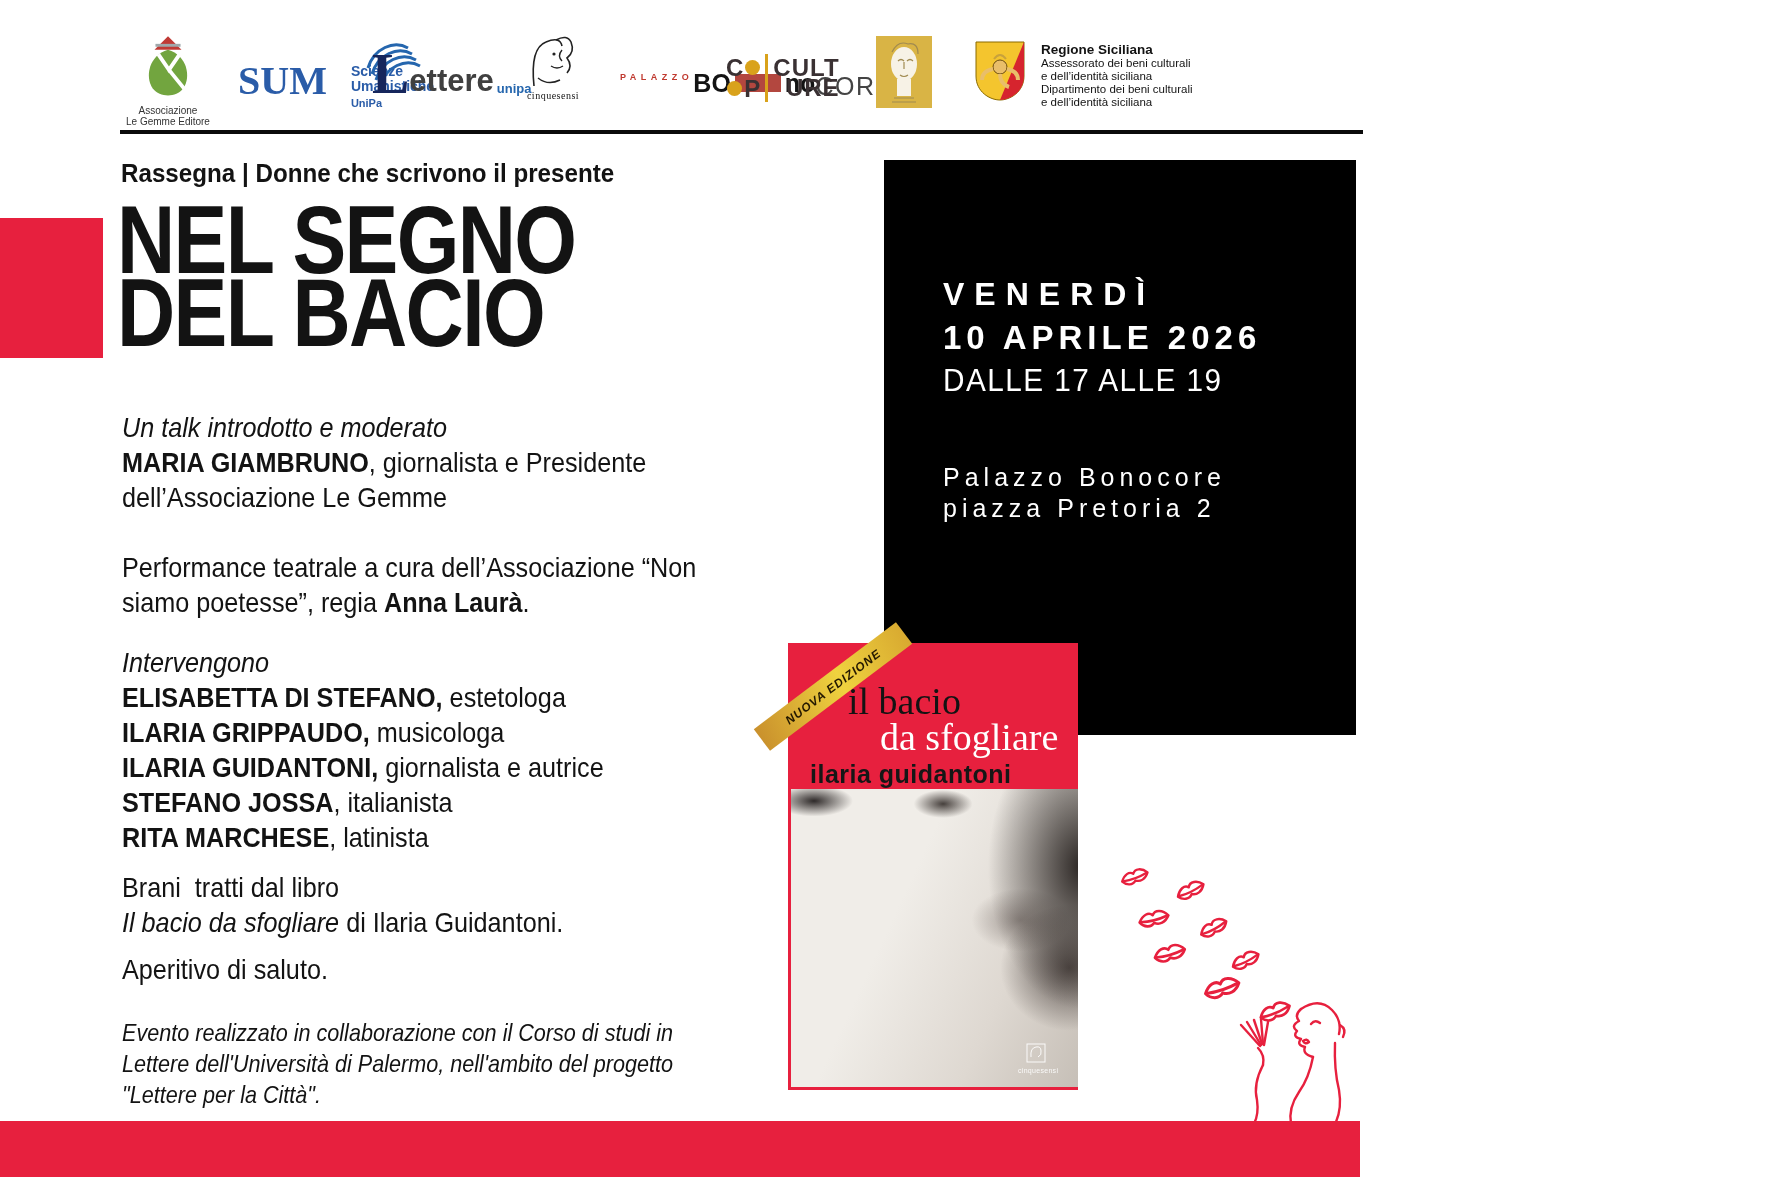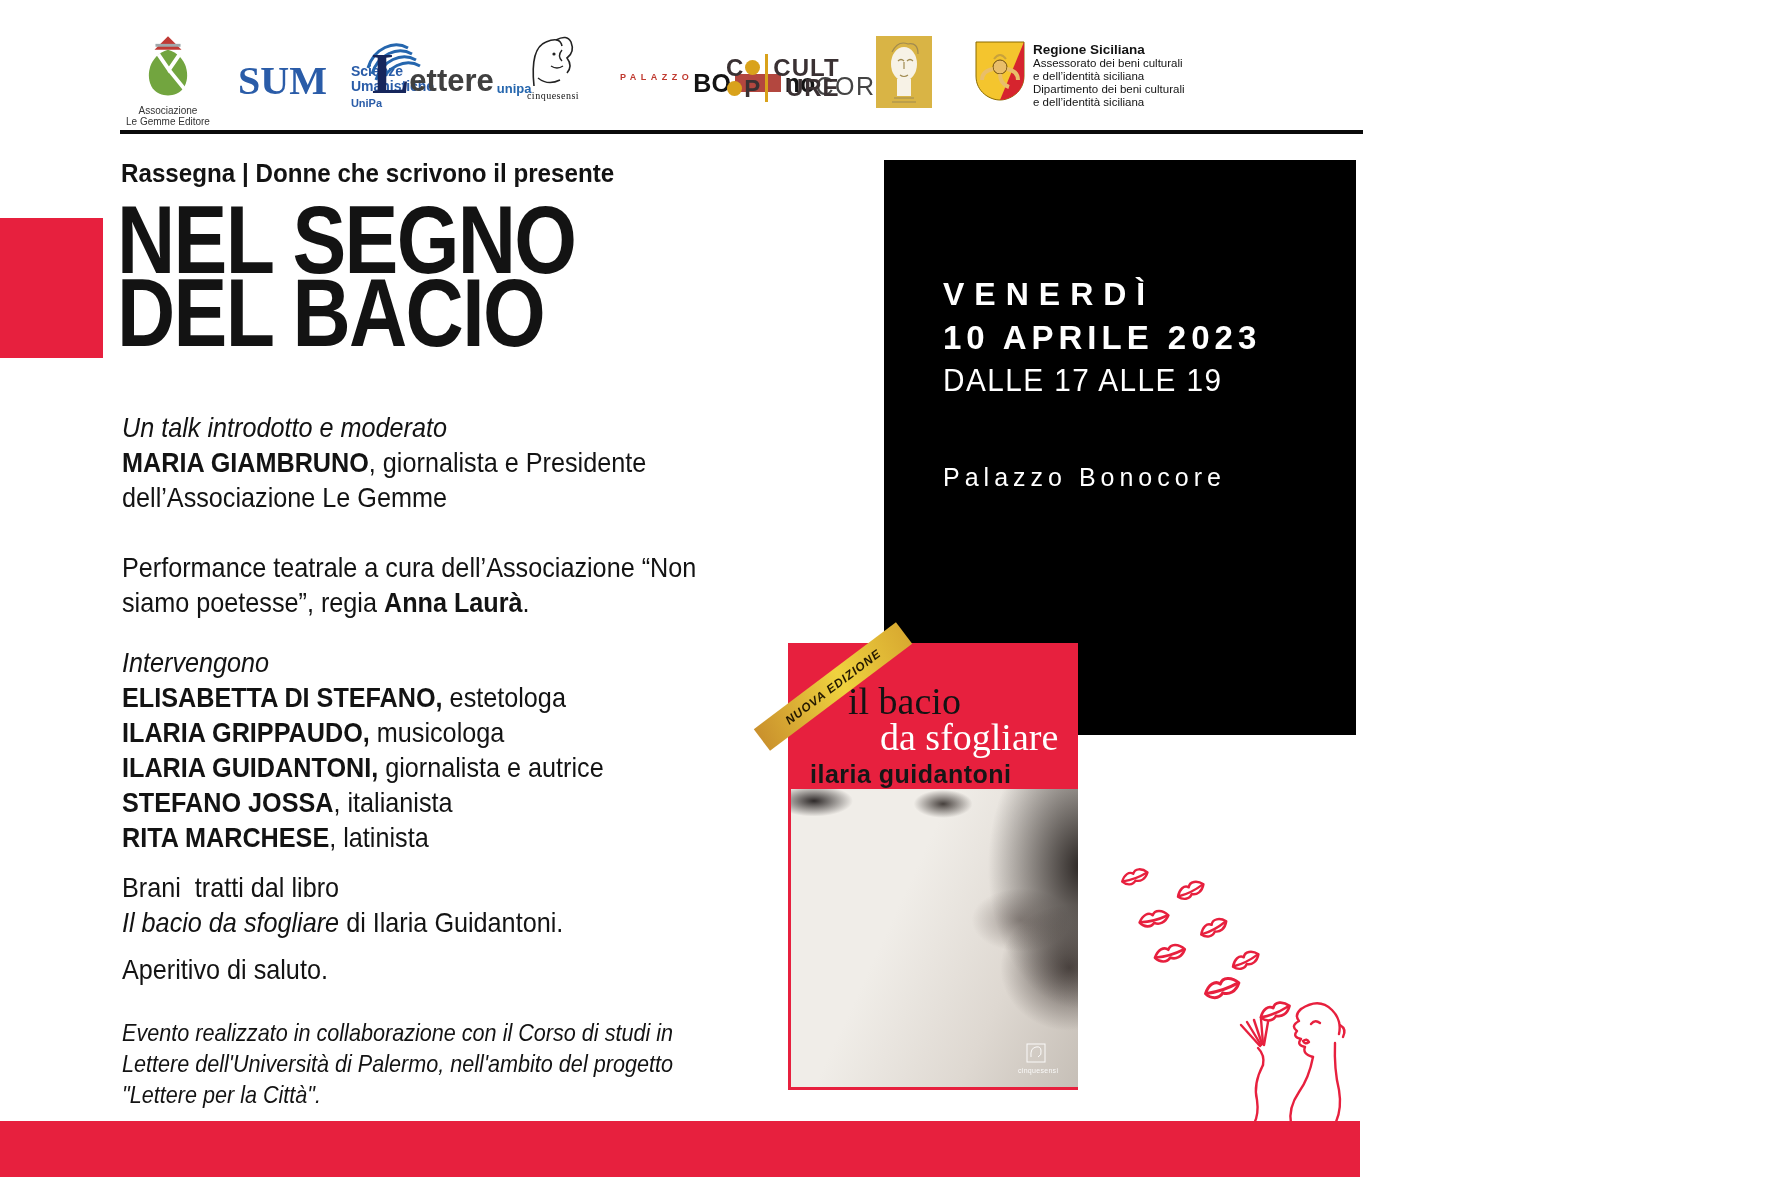--- a/index.html
+++ b/index.html
@@ -28,21 +28,21 @@
   .bon-sq{width:23px;height:18px;background:#B3473F;display:inline-block;}
   .bon-core{font-size:25px;font-weight:400;color:#444;letter-spacing:1.5px;line-height:28px;}
   .logo-coop{align-items:center;}
   .coop-left{display:flex;flex-direction:column;gap:2px;align-items:flex-end;}
   .coop-row{display:flex;align-items:center;gap:2px;height:19px;}
   .coop-letter{font-size:24px;font-weight:700;color:#3A3133;line-height:19px;}
   .coop-dot{width:15px;height:15px;border-radius:50%;background:#D9A21B;display:inline-block;}
   .coop-bar{width:3px;height:48px;background:#D9A21B;margin:0 5px;}
   .coop-right{display:flex;flex-direction:column;gap:0px;align-items:flex-end;}
   .coop-word{font-size:24px;font-weight:700;color:#3A3133;line-height:20px;letter-spacing:1px;}
-  .logo-regione{gap:7px;}
+  .logo-regione{gap:15px;}
   .regione-text{font-size:11.5px;line-height:13px;color:#131313;padding-top:2px;}
   .regione-title{font-weight:700;font-size:13.5px;line-height:15px;}
 
   .separator{position:absolute;left:120px;top:130px;width:1243px;height:4px;background:#0a0a0a;}
 
   
   .kicker{position:absolute;left:121px;top:158px;font-size:26px;font-weight:700;
           transform:scaleX(.93);transform-origin:left top;white-space:nowrap;}
   .red-square{position:absolute;left:0;top:218px;width:103px;height:140px;background:#E7203E;}
   .title{position:absolute;left:117px;top:203px;font-size:96px;font-weight:700;line-height:73px;
@@ -251,25 +251,26 @@
       <i>Il bacio da sfogliare</i><span> di Ilaria Guidantoni.</span></p>
 
     <p class="p5">Aperitivo di saluto.</p>
 
     <p class="footer-note">Evento realizzato in collaborazione con il Corso di studi in Lettere dell'Università di Palermo, nell'ambito del progetto "Lettere per la Città".</p>
   </div>
 
   <div class="event-box">
     <div class="event-when">
       <div class="ew-day">VENERDÌ</div>
-      <div class="ew-date">10 APRILE 2023</div>
+      <div class="ew-date">10 APRILE 2026</div>
       <div class="ew-time">DALLE 17 ALLE 19</div>
     </div>
     <div class="event-where">
       <div>Palazzo Bonocore</div>
+      <div>piazza Pretoria 2</div>
     </div>
   </div>
 
   <div class="book">
     <div class="book-title1">il bacio</div>
     <div class="book-title2">da sfogliare</div>
     <div class="book-author">ilaria guidantoni</div>
     <div class="ribbon">NUOVA EDIZIONE</div>
     <div class="book-photo">
       <div class="pub-logo">

